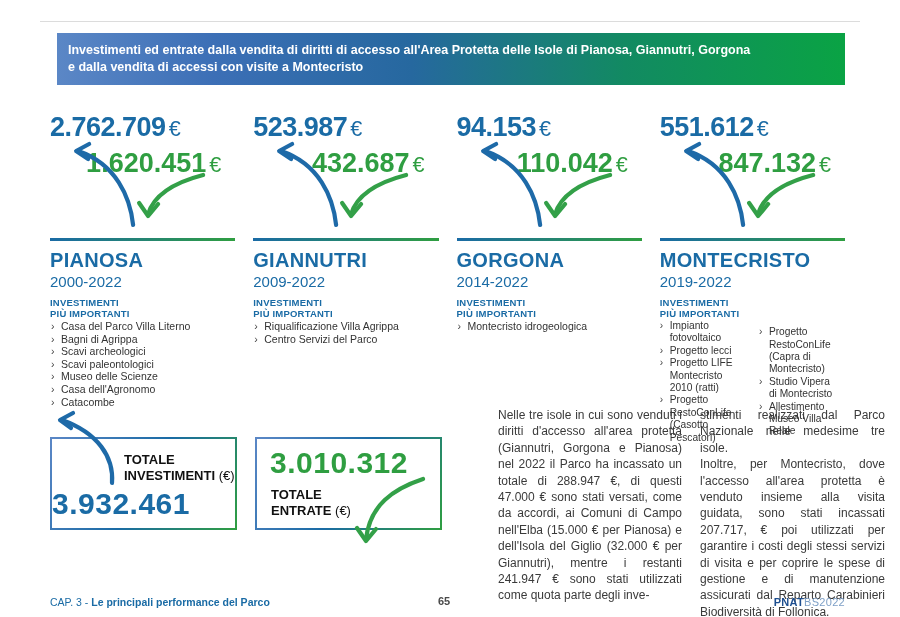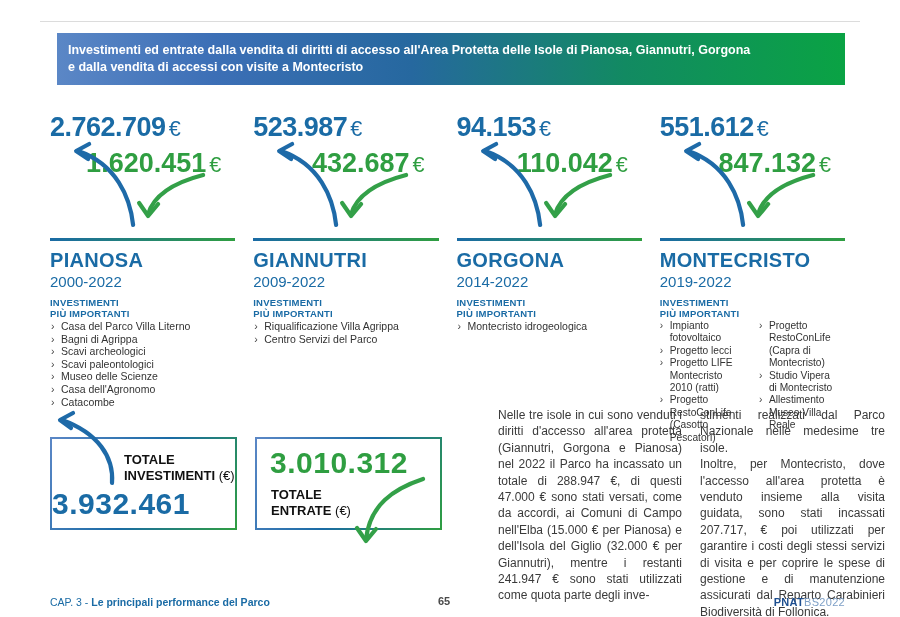--- a/index.html
+++ b/index.html
@@ -33,21 +33,21 @@
   .island-name { position:absolute; top:137px; font-size:20px; font-weight:bold;
     color:#1a6ba5; letter-spacing:0.3px; }
   .years { position:absolute; top:161px; font-size:15px; color:#1a6ba5; }
   .inv-label { position:absolute; top:185px; font-size:9.5px; font-weight:bold;
     color:#1a6ba5; line-height:11px; letter-spacing:0.2px; }
 
   .items { position:absolute; top:208px; left:0; right:0; list-style:none;
     font-size:10.5px; color:#333333; line-height:12.6px; }
   .items li { position:relative; padding-left:11px; white-space:pre-line; }
   .items li::before { content:"\203A"; position:absolute; left:1px; top:0; color:#444444; }
-  .items-split { position:absolute; top:208px; left:0; right:2px; display:flex; gap:15px; }
+  .items-split { position:absolute; top:208px; left:0; right:2px; display:flex; gap:15px;align-items:center; }
   .items-split ul { position:static; flex:1; list-style:none;
     font-size:10.2px; color:#333333; line-height:12.4px; }
   .items-split li { position:relative; padding-left:10px; white-space:pre-line; }
   .items-split li::before { content:"\203A"; position:absolute; left:0; top:0; color:#444444; }
 
   .total-box { position:absolute; top:437px; width:187px; height:93px;
     border:2px solid; border-image:linear-gradient(120deg,#5b87c6,#1a6ba5,#2f9e41) 1; background:#ffffff; }
   .box-investments { left:50px; }
   .box-revenue { left:255px; }
   .box-arrow { position:absolute; overflow:visible; }

